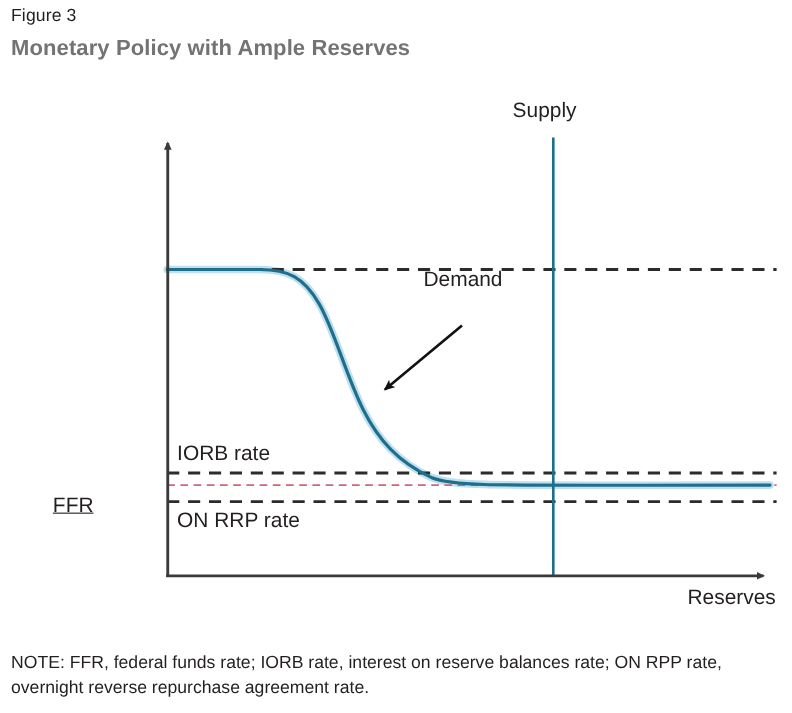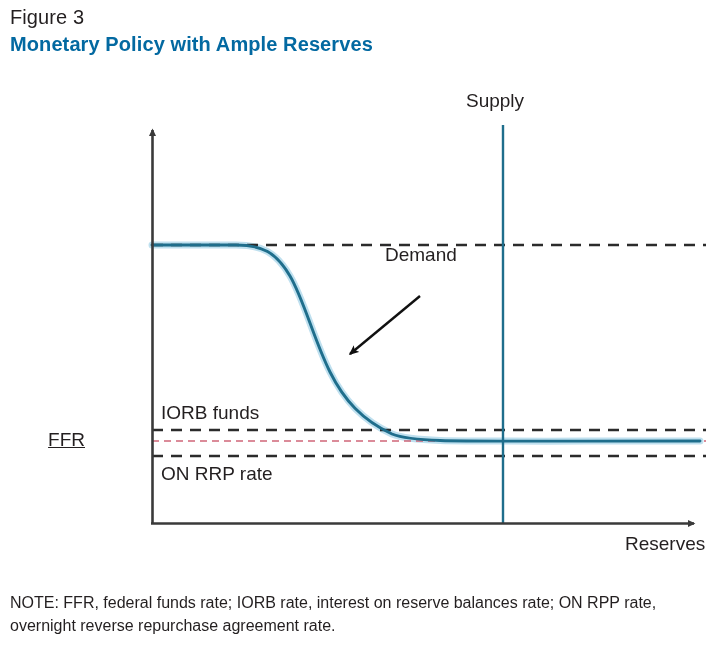--- a/index.html
+++ b/index.html
@@ -15,33 +15,33 @@
     overflow: hidden;
     font-family: "Liberation Sans", sans-serif;
     color: #1a1a1a;
     -webkit-font-smoothing: antialiased;
   }
 
   .fig-label {
     position: absolute;
     left: 10px;
     top: 6px;
-    font-size: 20px;
+    font-size: 16px;
     font-weight: 400;
     letter-spacing: 0.1px;
     color: #231f20;
   }
   .fig-title {
     position: absolute;
     left: 10px;
     top: 33px;
     font-size: 20px;
     font-weight: 700;
     letter-spacing: 0.1px;
-    color: #0369a1;
+    color: #737373;
   }
 
   .chart-area {
     position: absolute;
     left: 0;
     top: 0;
     width: 660px;
     height: 580px;
   }
   .chart-svg {
@@ -71,21 +71,21 @@
   #demand-label {
     left: 385px;
     top: 244px;
   }
   #discount-rate-label {
     right: 575px;
     top: 233px;
   }
   #ffr-label {
     right: 575px;
-    top: 429px;
+    top: 449px;
     text-decoration: underline;
   }
   #iorb-rate-label {
     left: 161px;
     top: 402px;
   }
   #onrrp-rate-label {
     left: 161px;
     top: 463px;
   }
@@ -137,18 +137,18 @@
     <line x1="152.5" y1="524" x2="152.5" y2="130" stroke="#3a3a3a" stroke-width="2.6" marker-end="url(#arrow-axis)"></line>
     <line x1="151" y1="523.5" x2="694" y2="523.5" stroke="#3a3a3a" stroke-width="2.6" marker-end="url(#arrow-axis)"></line>
 
     <line x1="420" y1="296" x2="350" y2="354" stroke="#111111" stroke-width="2.4" marker-end="url(#arrow-annot)"></line>
   </svg>
 
   <div class="axis-caption" id="supply-label">Supply</div>
   <div class="axis-caption" id="reserves-label">Reserves</div>
   <div class="axis-caption" id="demand-label">Demand</div>
   <div class="axis-caption" id="ffr-label">FFR</div>
-  <div class="axis-caption" id="iorb-rate-label">IORB funds</div>
+  <div class="axis-caption" id="iorb-rate-label">IORB rate</div>
   <div class="axis-caption" id="onrrp-rate-label">ON RRP rate</div>
 
 </div>
 
 <div class="note">NOTE: FFR, federal funds rate; IORB rate, interest on reserve balances rate; ON RPP rate, overnight reverse repurchase agreement rate.</div>
 
 </body></html>

